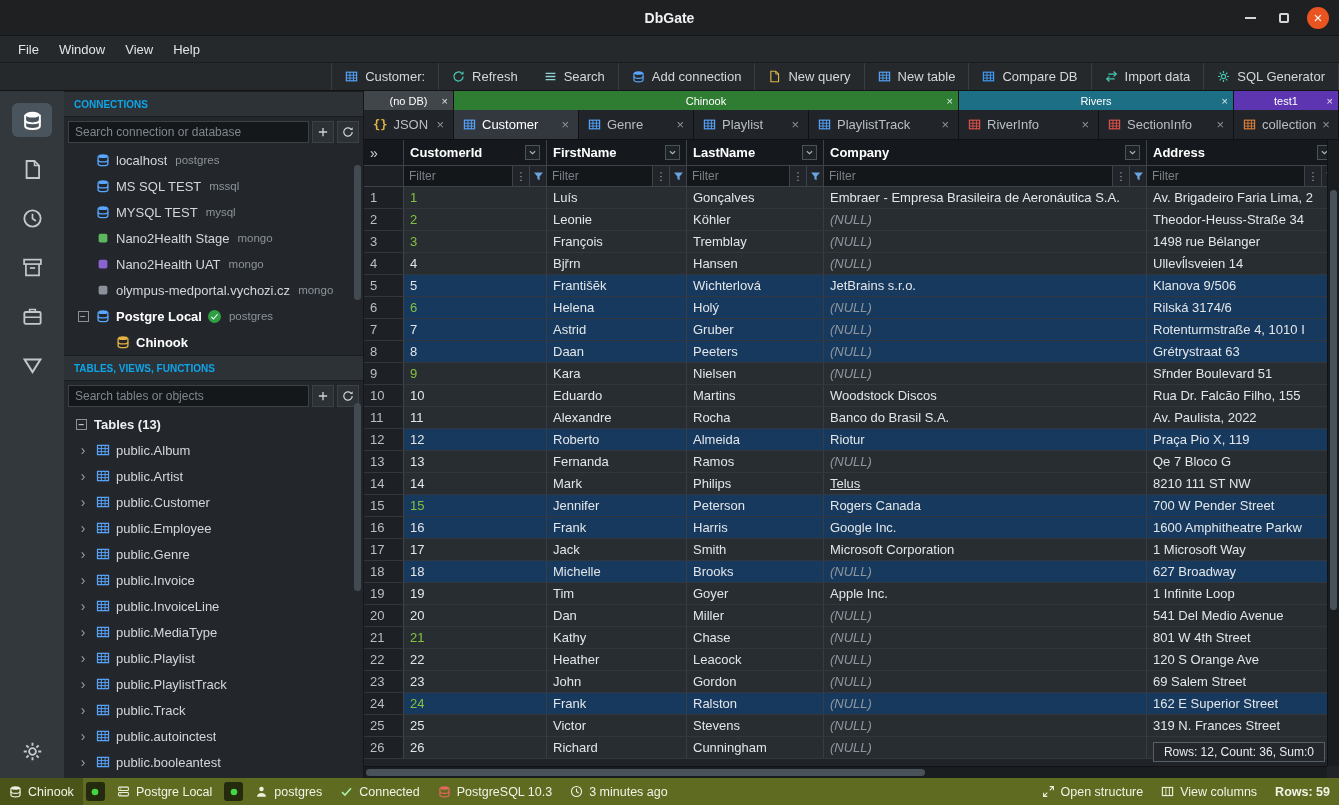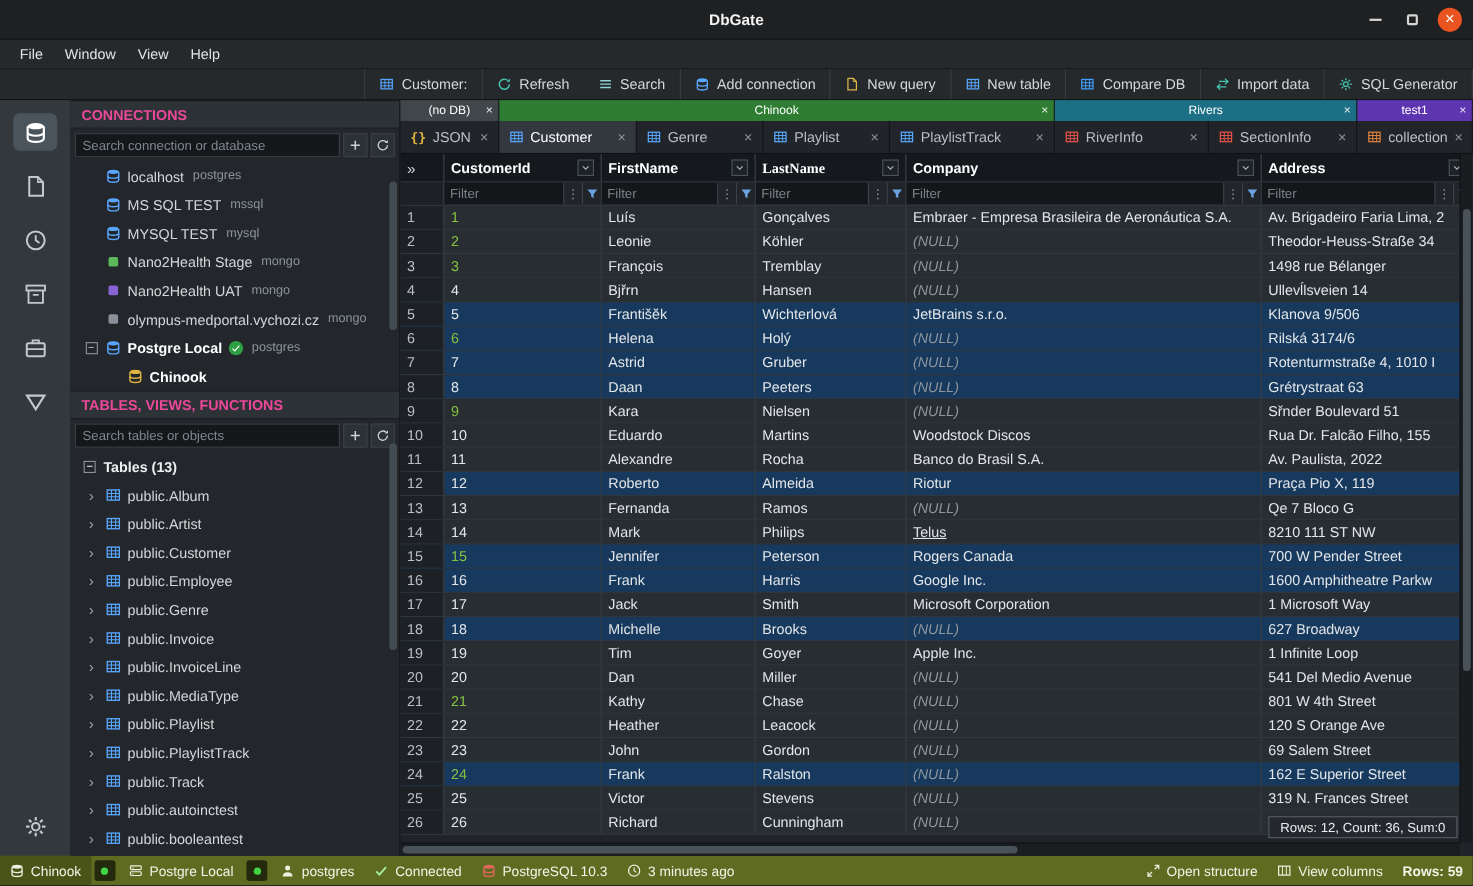--- a/index.html
+++ b/index.html
@@ -28,21 +28,21 @@
   
   .main{flex:1;display:flex;min-height:0}
 
   .rail{width:64px;flex:none;background:#33383d;display:flex;flex-direction:column;align-items:center;padding:12px 0 10px;gap:15px}
   .rail-btn{width:40px;height:34px;border-radius:6px;display:flex;align-items:center;justify-content:center;color:#c2c8cd}
   .rail-btn.active{background:#4a545c;color:#fff}
   .rail-btn svg{width:21px;height:21px}
   .rail-spacer{flex:1}
 
   .leftpanel{width:300px;flex:none;background:#23272b;border-right:1px solid #141619;position:relative;display:flex;flex-direction:column;overflow:hidden}
-  .widget-title{height:26px;flex:none;background:#2d3237;display:flex;align-items:center;padding:0 10px;font-weight:bold;font-size:13px;color:#ec4899;border-bottom:1px solid #1a1d20;border-top:1px solid #1a1d20}
+  .widget-title{height:26px;flex:none;background:#2d3237;display:flex;align-items:center;padding:0 10px;font-weight:bold;font-size:10px;color:#0ea5e9;border-bottom:1px solid #1a1d20;border-top:1px solid #1a1d20}
   .searchrow{height:30px;flex:none;display:flex;align-items:center;gap:3px;padding:0 4px}
   .searchrow input{flex:1;min-width:0;height:22px;background:#15181b;border:1px solid #3b4146;color:#3b82f6;padding:0 6px;font:12px "Liberation Sans",sans-serif}
   .searchrow input::placeholder{color:#7e868d}
   .sq-btn{width:22px;height:22px;flex:none;background:#2c3136;border:1px solid #3b4146;display:flex;align-items:center;justify-content:center;color:#ccd2d6}
   .tree-item{height:26px;flex:none;display:flex;align-items:center;gap:6px;padding-left:12px;color:#d3d7da;white-space:nowrap;overflow:hidden}
   .gutter{width:14px;flex:none;display:flex;justify-content:center;align-items:center}
   .chev{color:#99a0a6;font-size:14px}
   .t-name{overflow:hidden;text-overflow:ellipsis}
   .t-engine{color:#8b939a;font-size:11.5px;margin-left:2px}
   .bold .t-name{font-weight:bold;color:#fff}
@@ -687,21 +687,21 @@
               </span>
             </div>
             <div class="gh-cell" style="width: 140px; flex: 0 0 auto;">
               <span class="gh-name">FirstName</span>
               <span class="chevbox">
                 <svg viewBox="0 0 16 16" width="11" height="11">
                   <use href="#sy-chevd"></use>
                 </svg>
               </span>
             </div>
-            <div class="gh-cell" style="width: 137px; flex: 0 0 auto; font-family: Liberation Serif, serif;">
+            <div class="gh-cell" style="width: 137px; flex: 0 0 auto;">
               <span class="gh-name">LastName</span>
               <span class="chevbox">
                 <svg viewBox="0 0 16 16" width="11" height="11">
                   <use href="#sy-chevd"></use>
                 </svg>
               </span>
             </div>
             <div class="gh-cell" style="width: 323px; flex: 0 0 auto;">
               <span class="gh-name">Company</span>
               <span class="chevbox">

